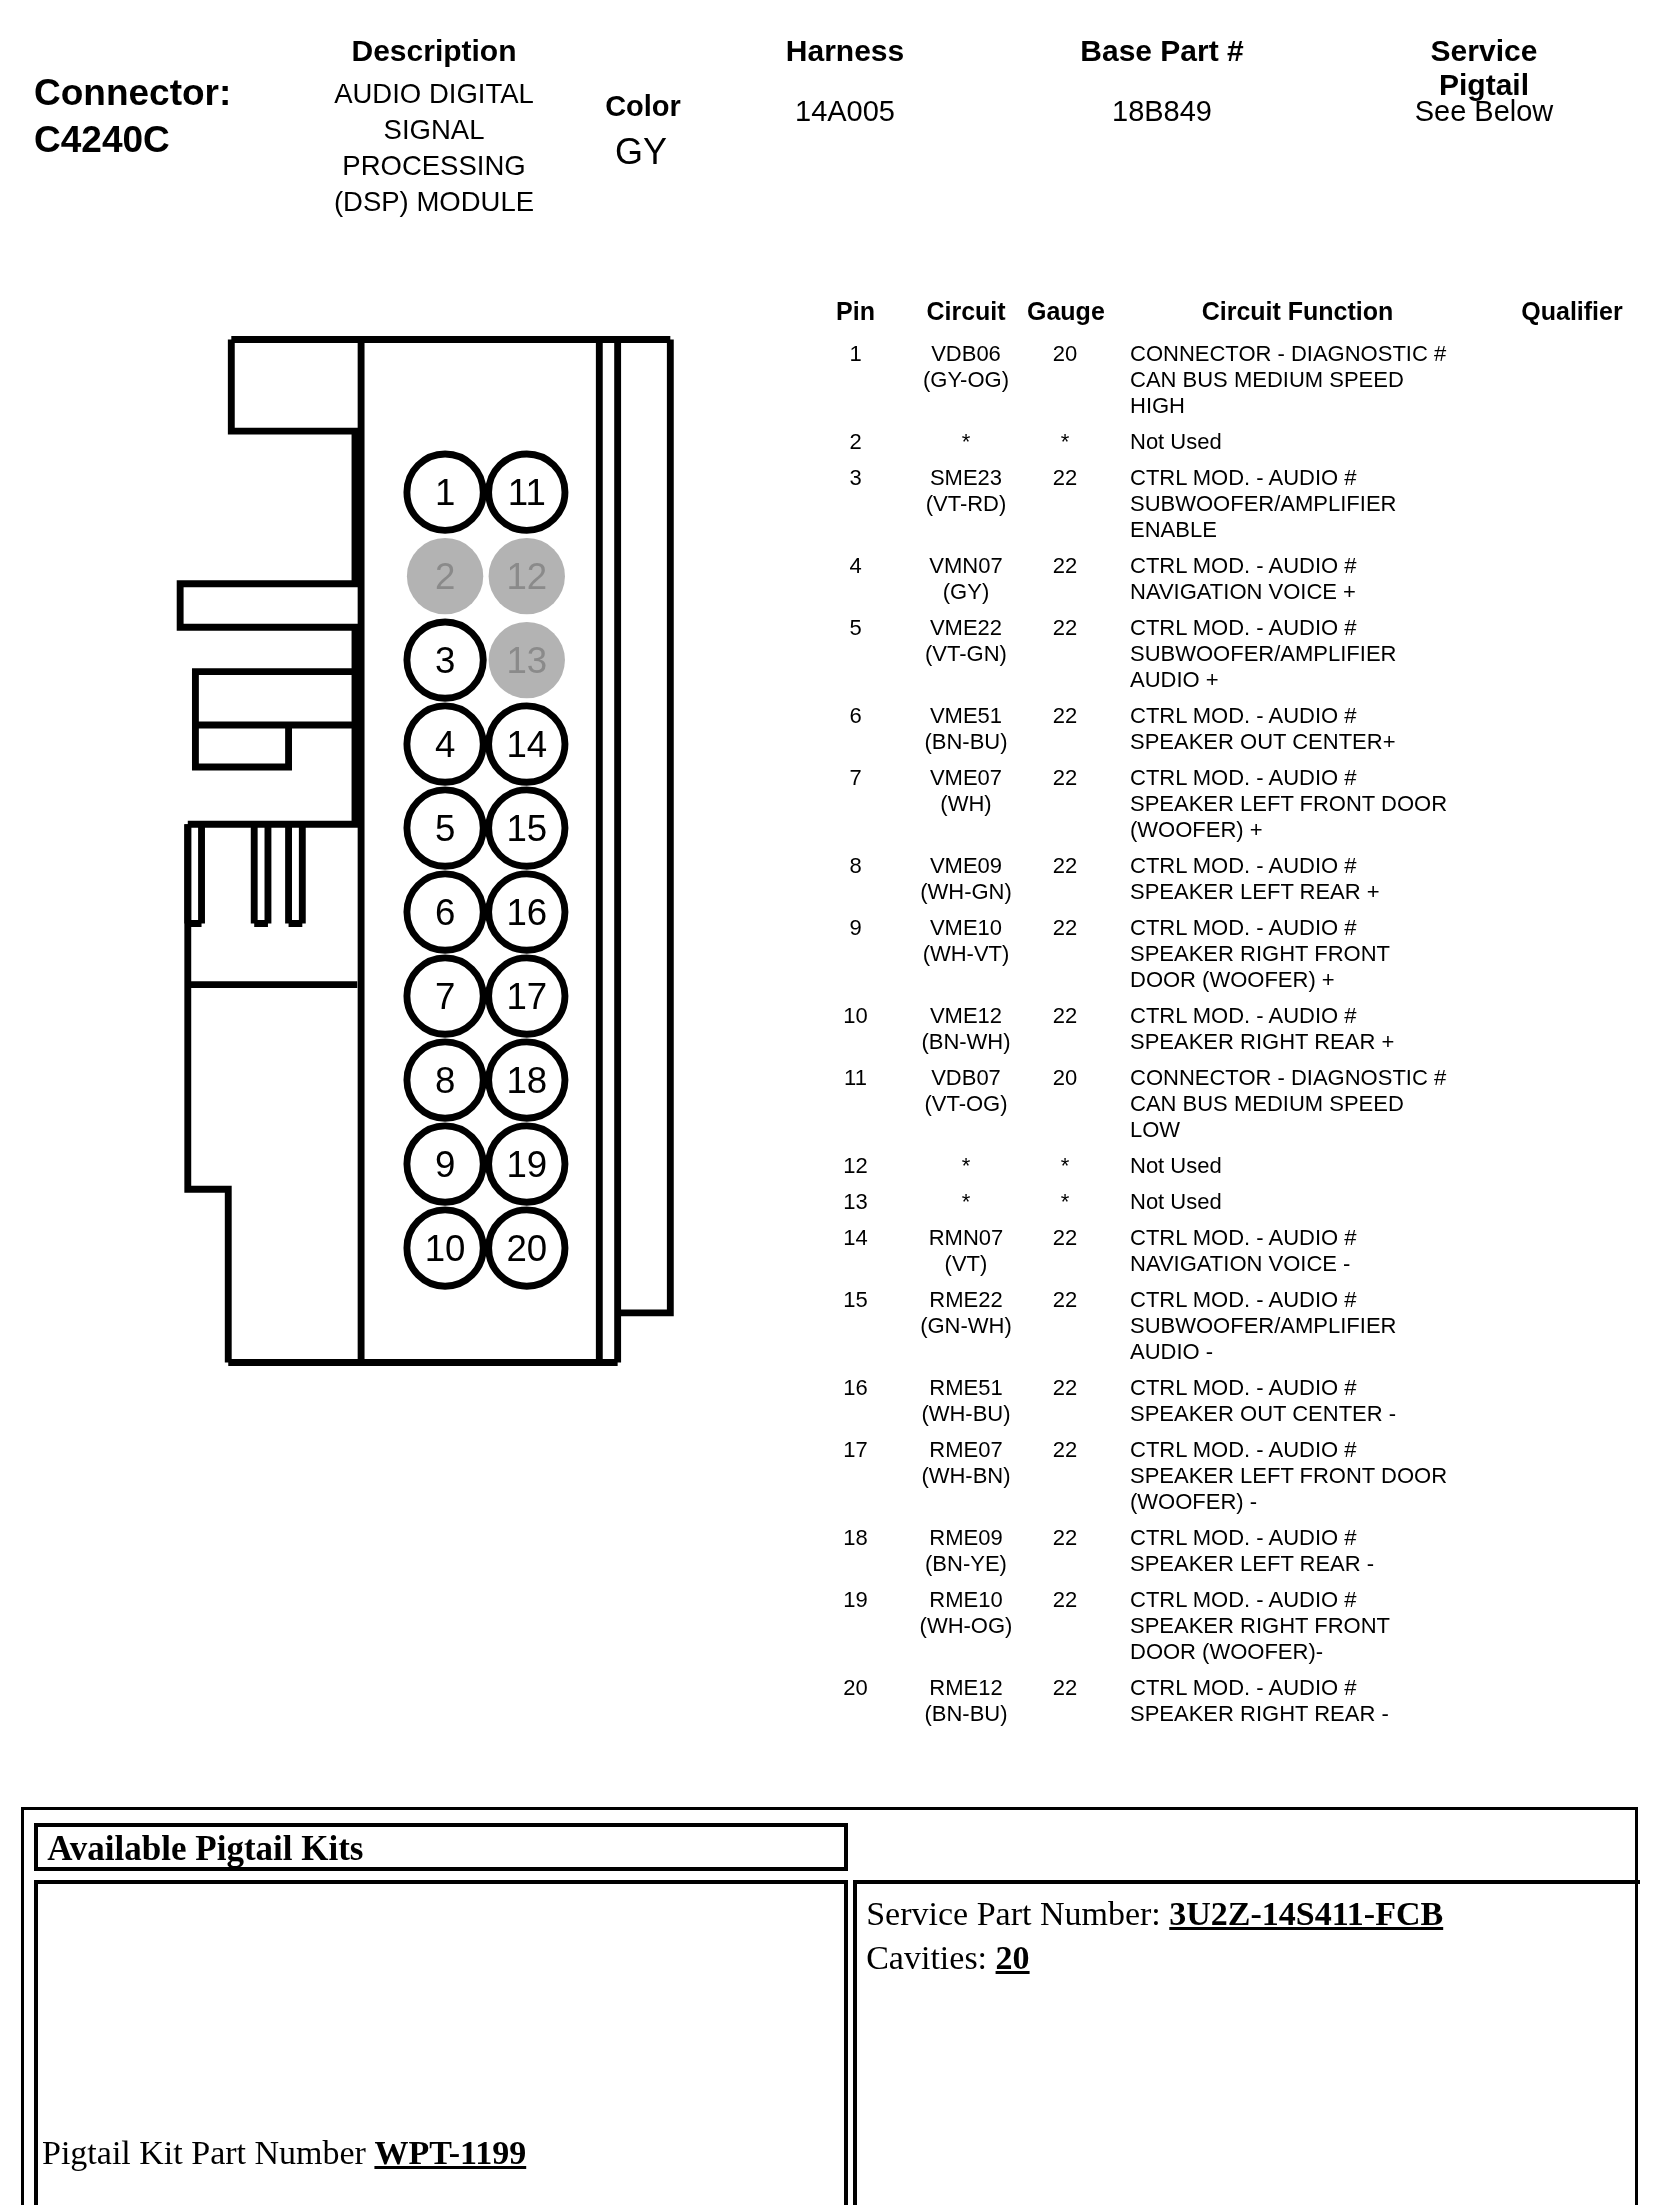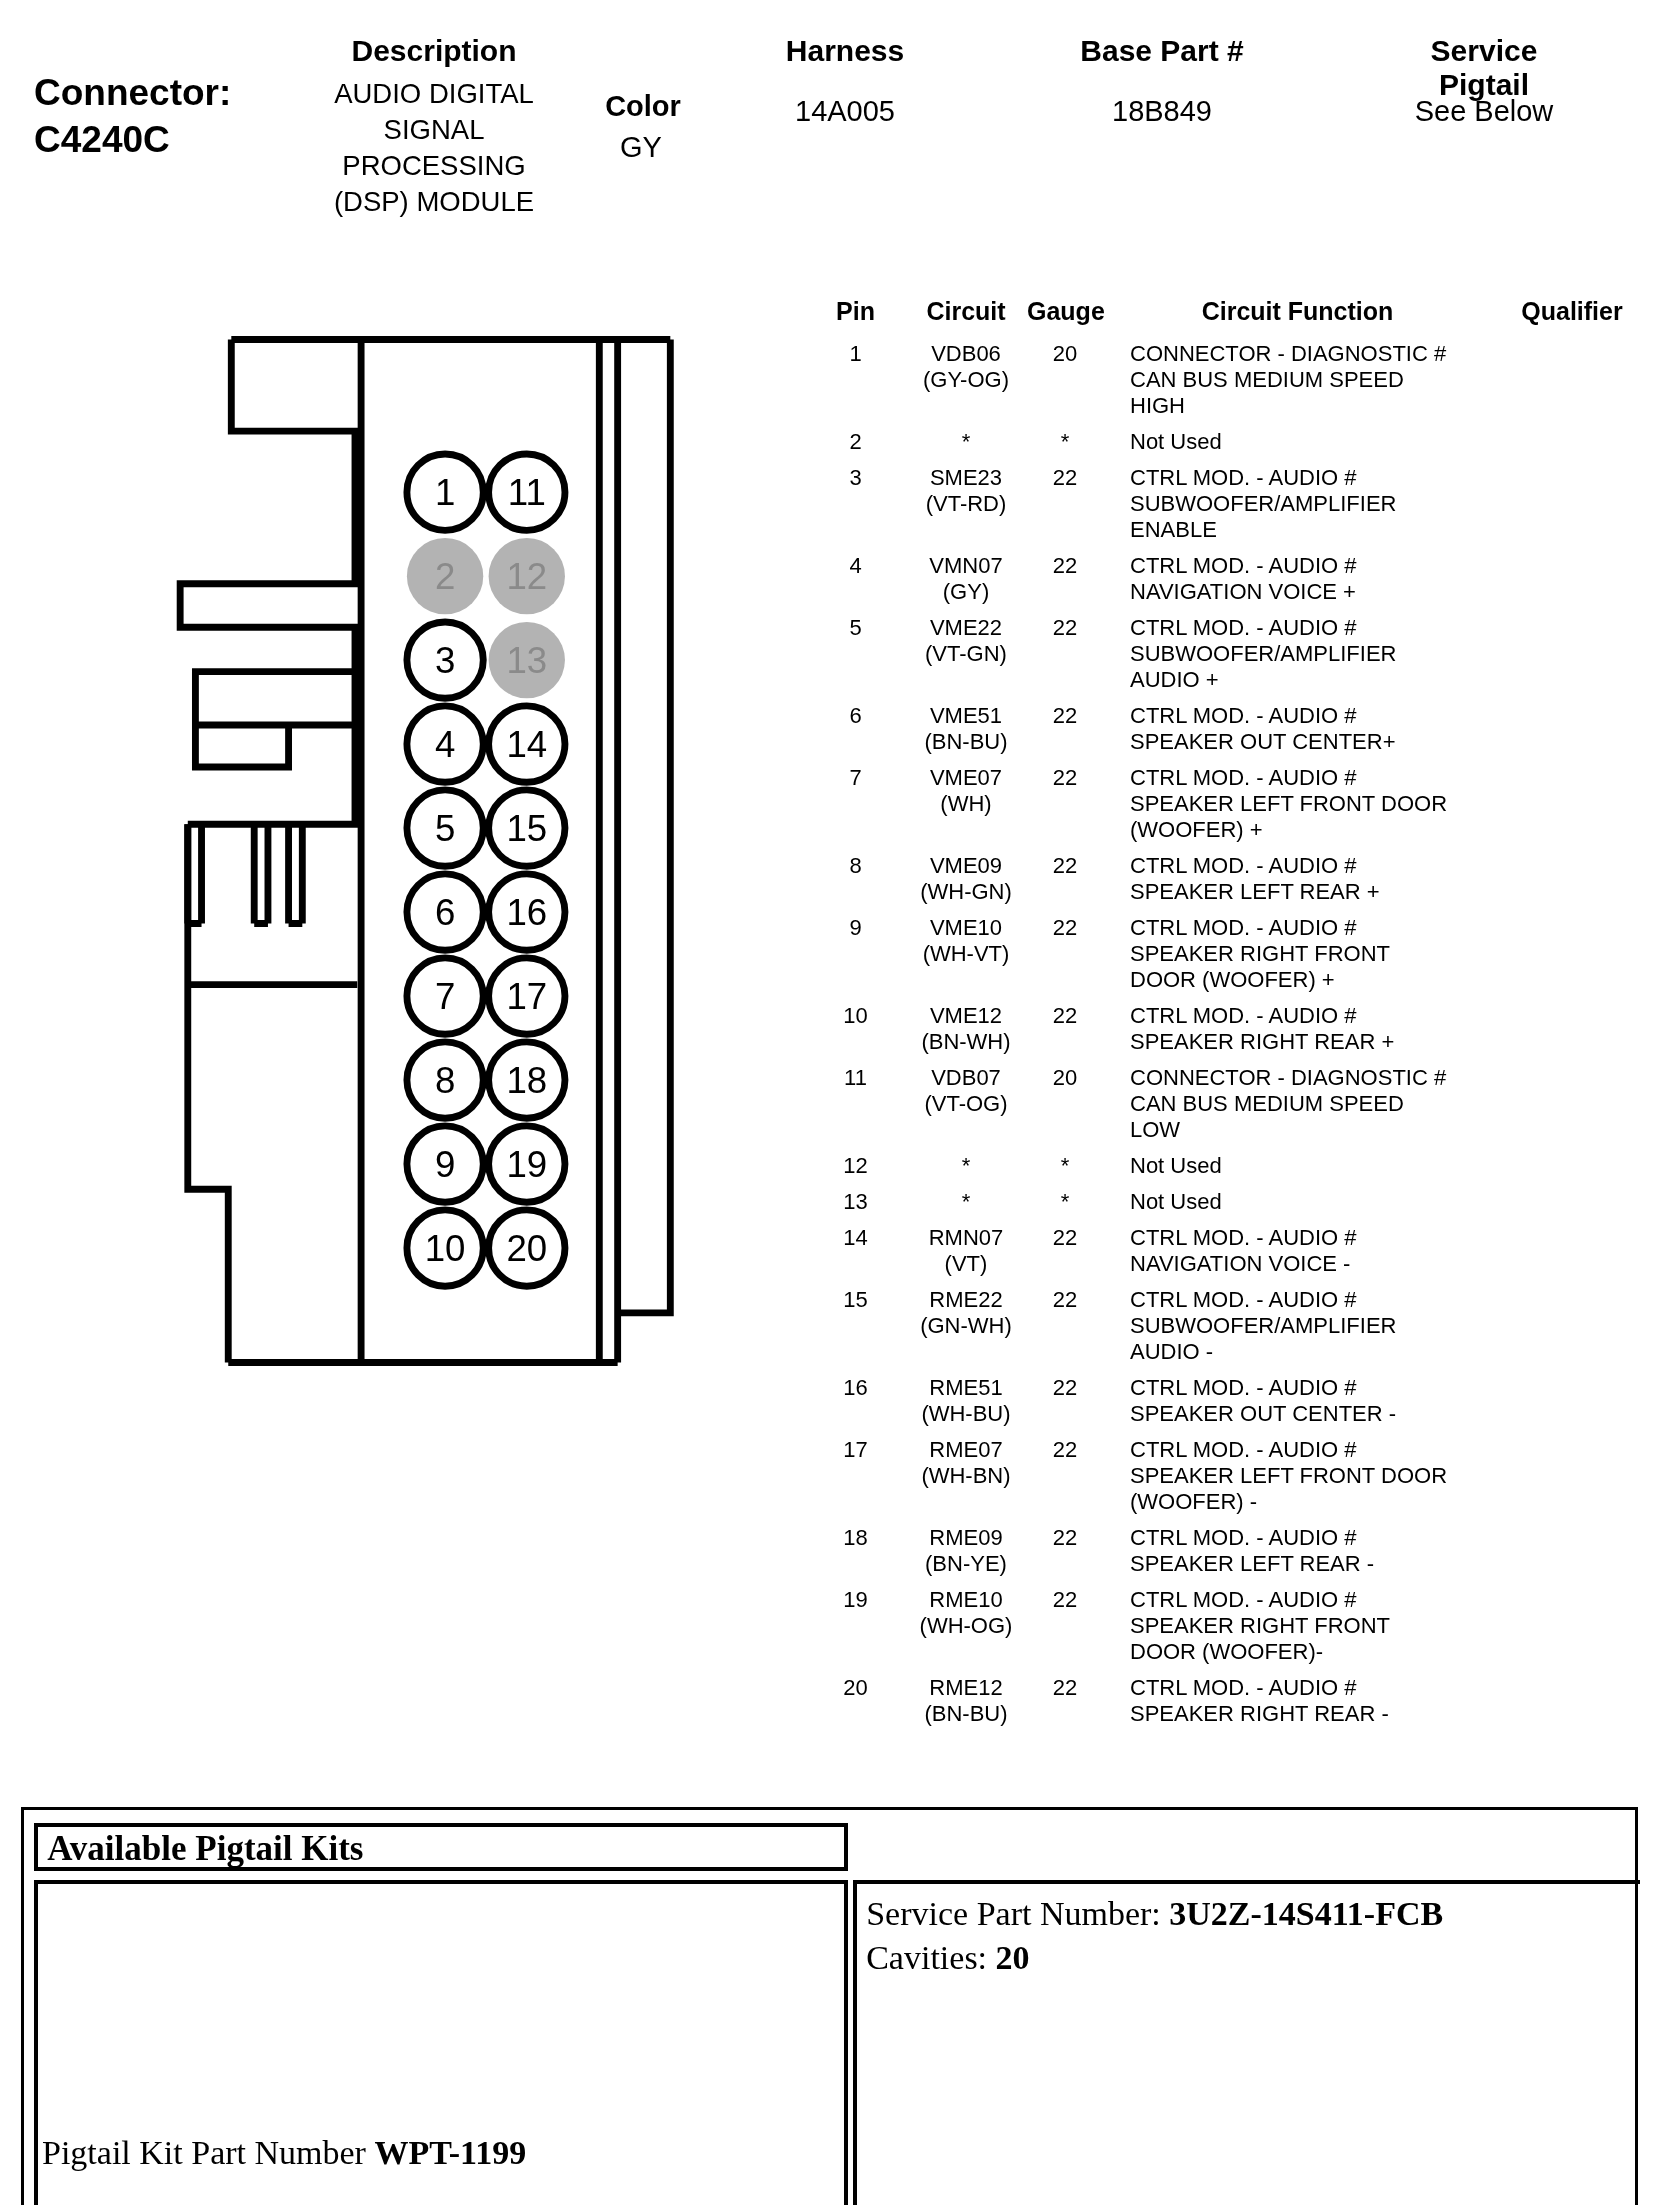--- a/index.html
+++ b/index.html
@@ -2,31 +2,31 @@
 <html style="font-size:12.2px"><head>
 <meta charset="utf-8">
 <style>
   html,body{margin:0;padding:0;}
   body{
     width:1656px;height:2205px;position:relative;background:#ffffff;
     font-family:"Liberation Sans",sans-serif;color:#000;overflow:hidden;
   }
   .abs{position:absolute;}
   .ctr{transform:translateX(-50%);text-align:center;}
-  .b{font-weight:bold;}
+  .b{font-weight:bold;text-decoration:underline;}
   .pre{white-space:pre-line;}
   .serif{font-family:"Liberation Serif",serif;}
 
   
   #connector-id-block{left:34px;top:69px;font-size:37px;line-height:47px;font-weight:bold;}
   .toplabel{top:34px;font-size:30px;font-weight:bold;}
   .topvalue{top:95px;font-size:29px;}
   #description-value{top:76px;font-size:27.5px;line-height:36px;}
   #color-label{left:643px;top:90px;font-size:29px;font-weight:bold;}
-  #color-value{left:641px;top:131px;font-size:29px;}
+  #color-value{left:641px;top:131px;font-size:36px;}
 
   
   #connector-svg{left:174px;top:328px;}
 
   
   #pin-table{left:806px;top:296px;width:848px;}
   .tgrid{display:grid;grid-template-columns:99px 122px 76px 389px 160px;}
   #pin-table-header{font-size:25px;font-weight:bold;line-height:31px;}
   #pin-table-header div{text-align:center;}
   #pin-table-rows{margin-top:13.7px;}

